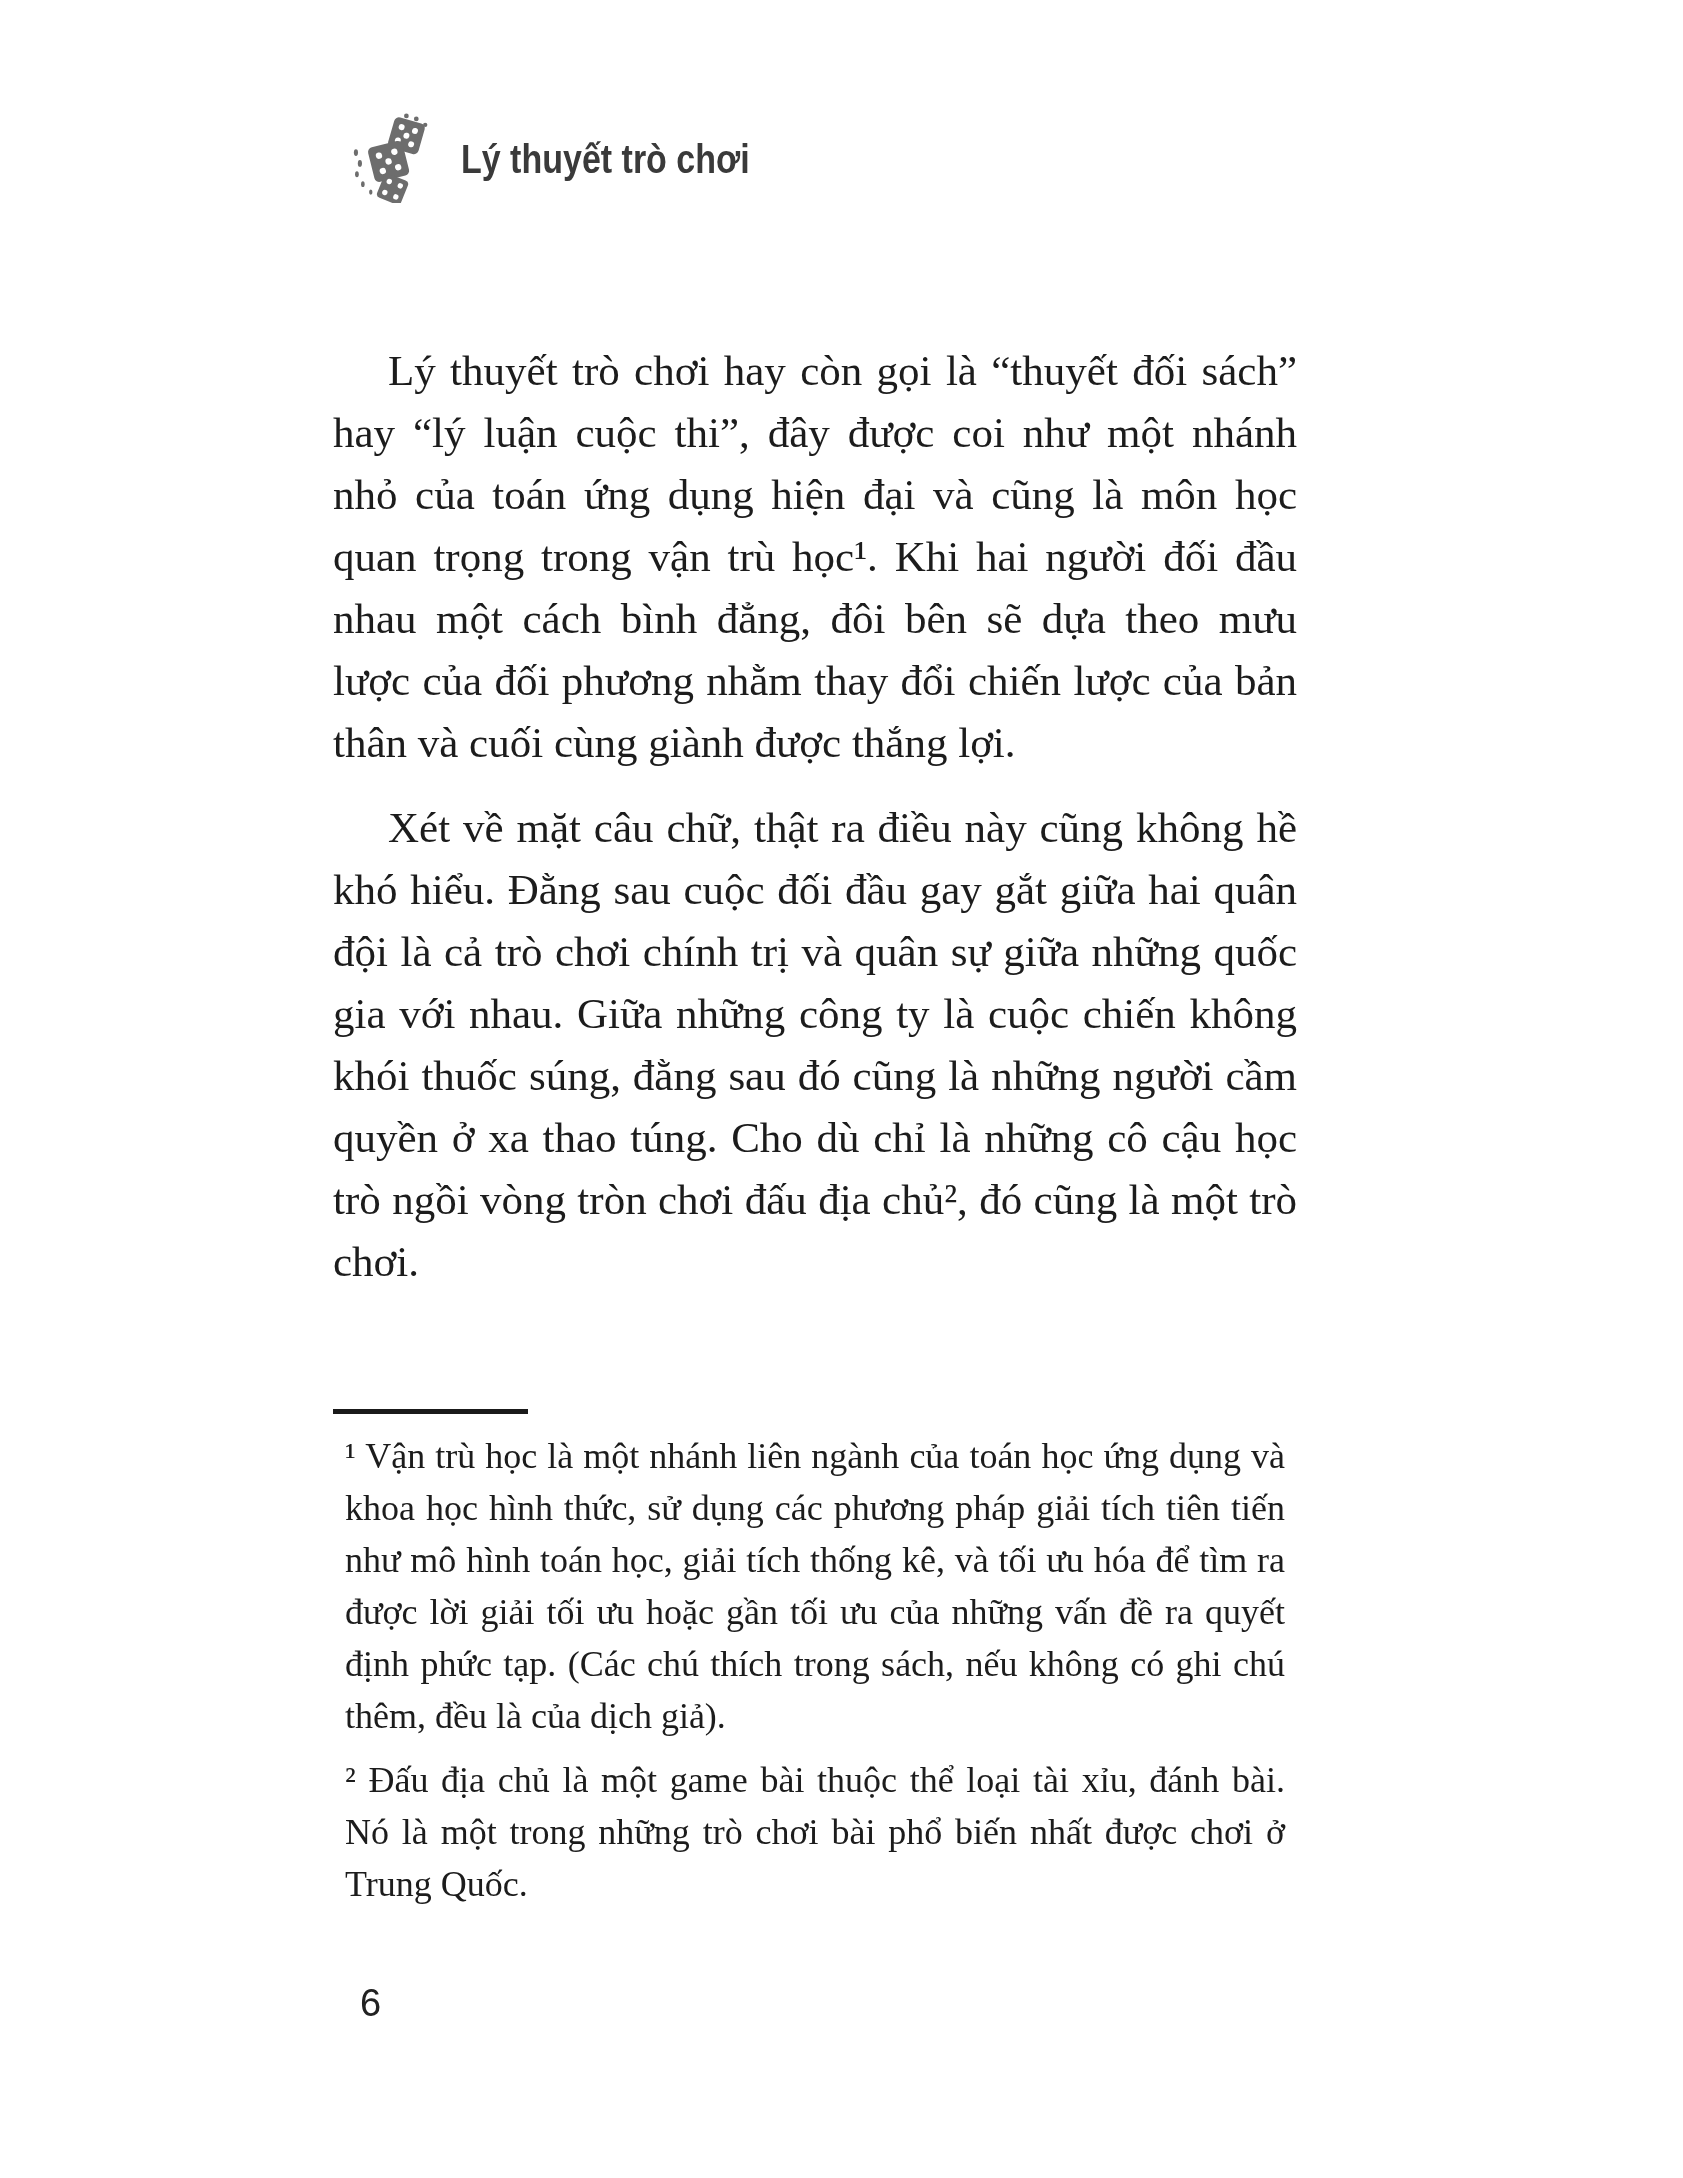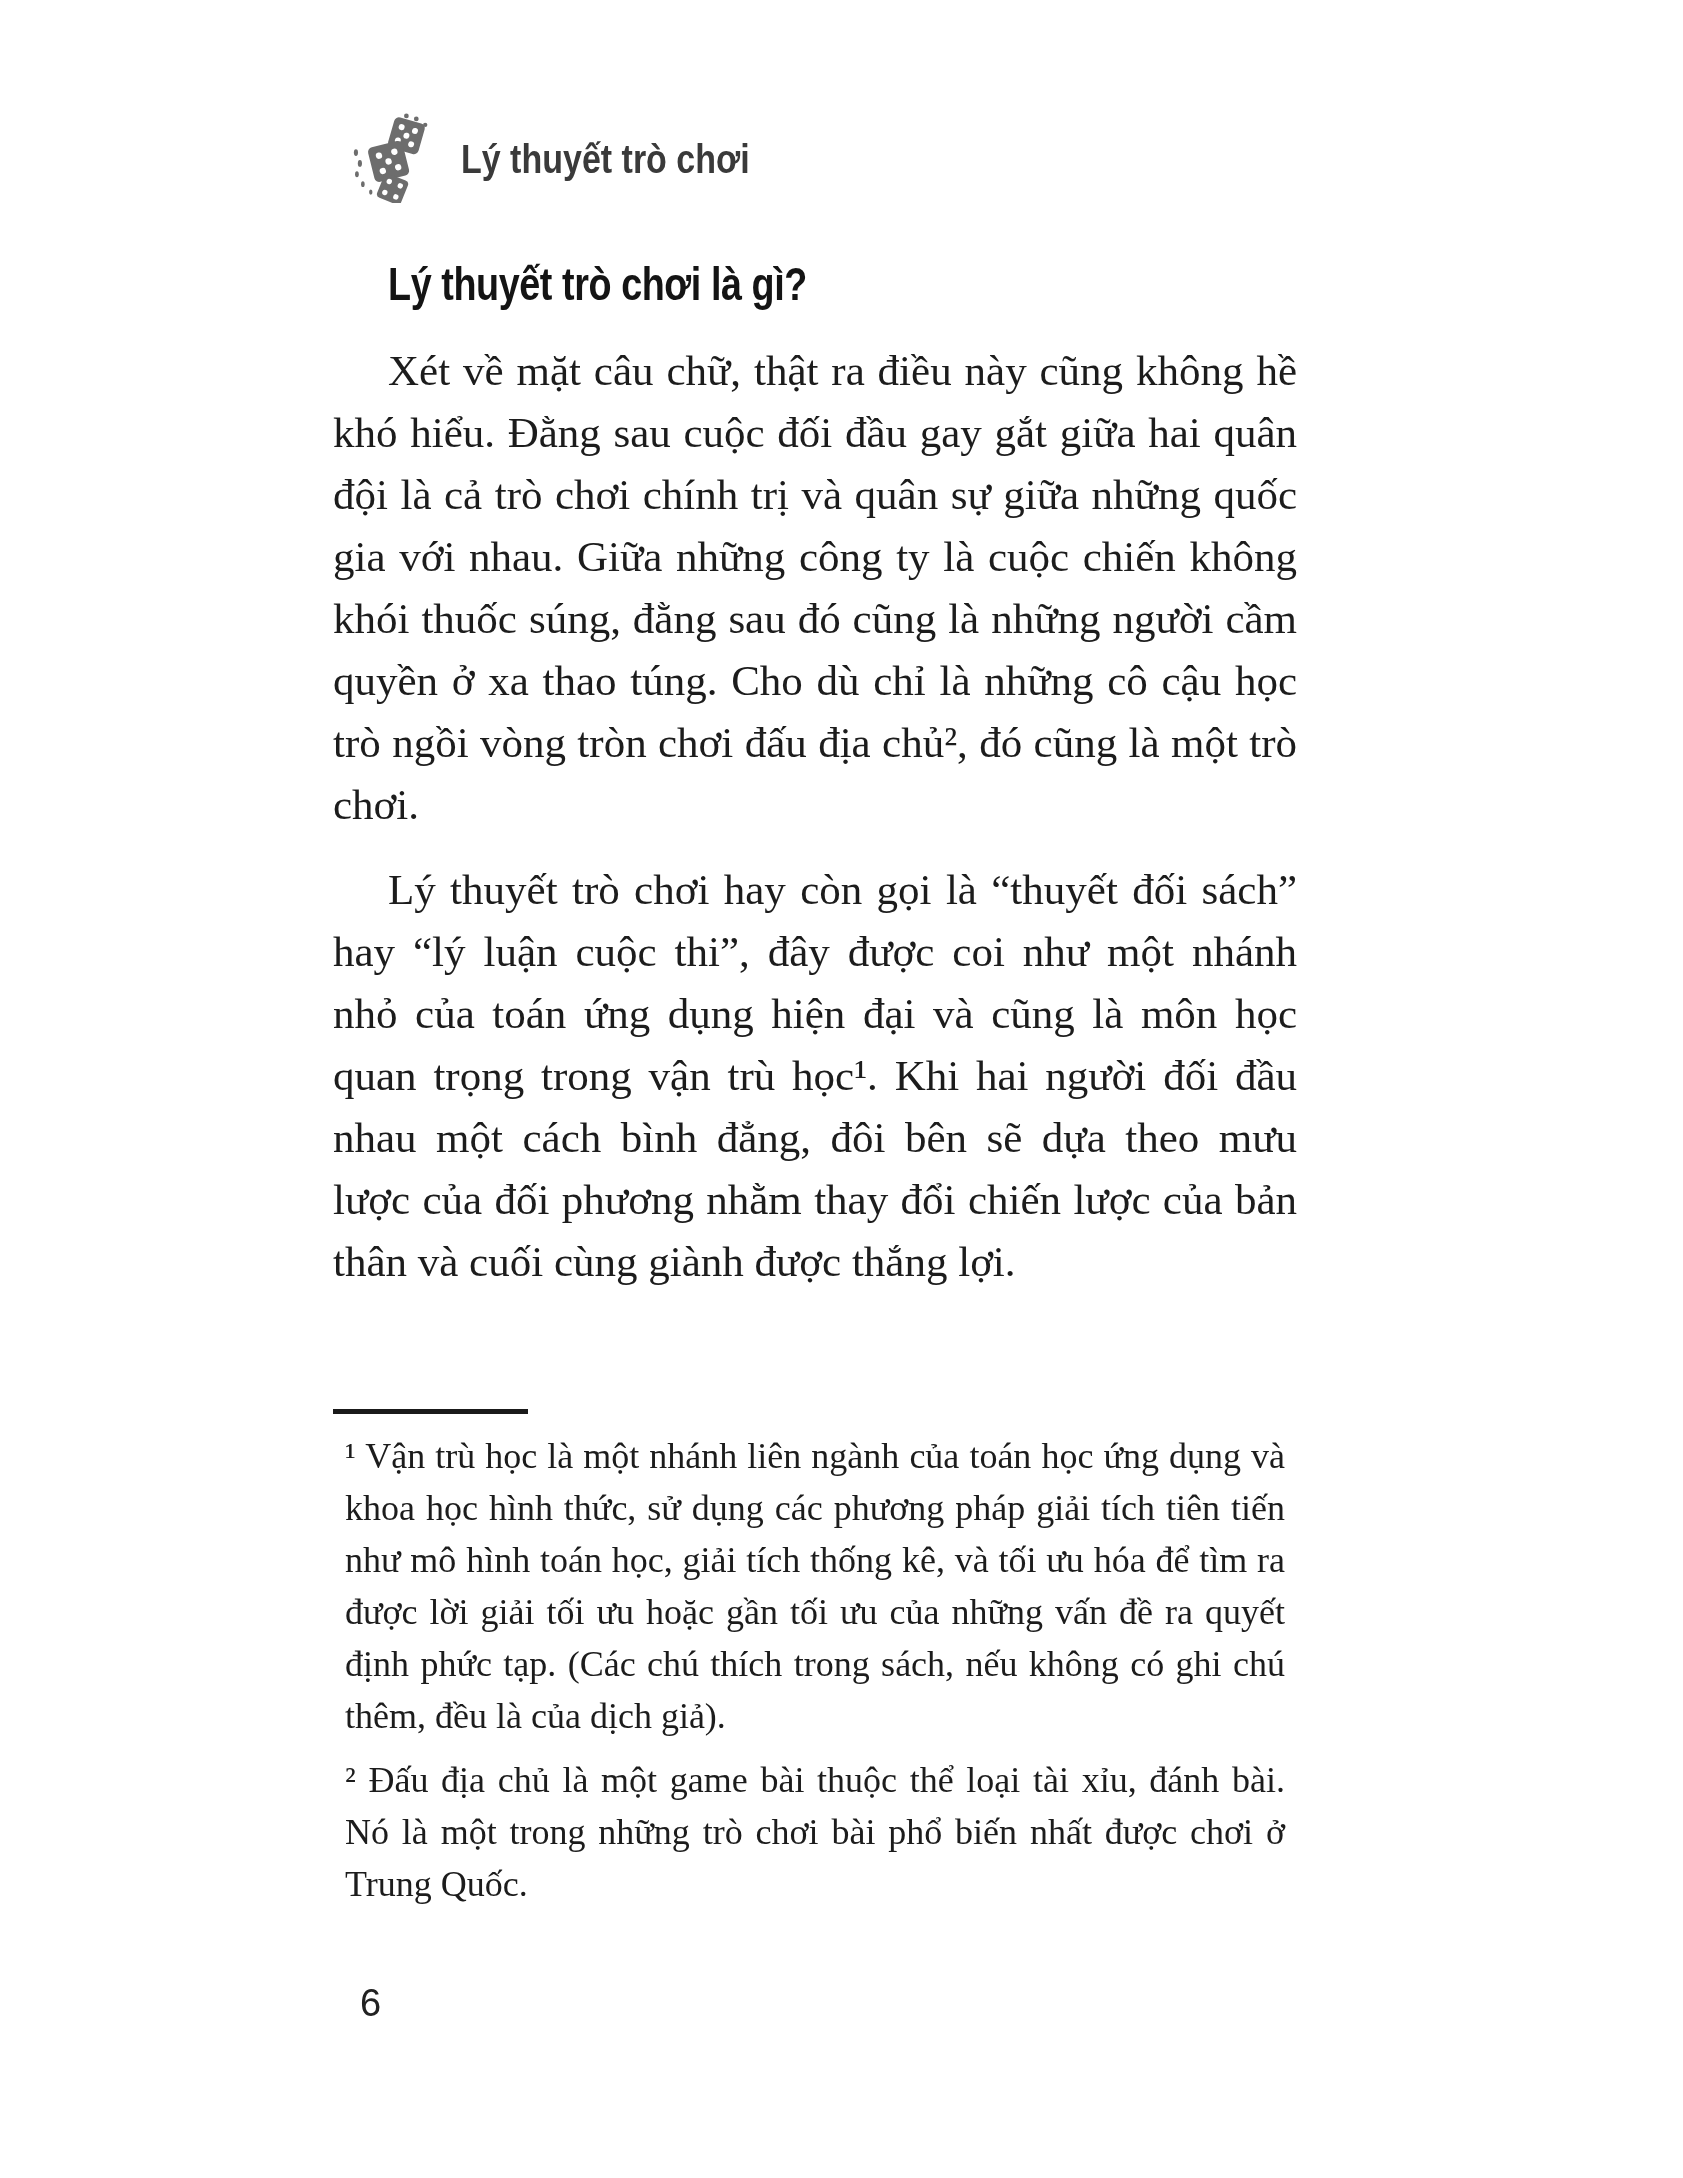--- a/index.html
+++ b/index.html
@@ -148,27 +148,24 @@
         <circle cx="-6" cy="6" r="2.7"></circle>
           <circle cx="6" cy="6" r="2.7"></circle>
       </g>
     </g>
   </svg>
 
   <div class="header-title">
     <span class="cond">Lý thuyết trò chơi</span>
   </div>
 
-  <h1 class="heading">
-    <span class="cond">Lý thuyết trò chơi là gì?</span>
-  </h1>
 
   <main class="content">
+    <p>Lý thuyết trò chơi hay còn gọi là “thuyết đối sách” hay “lý luận cuộc thi”, đây được coi như một nhánh nhỏ của toán ứng dụng hiện đại và cũng là môn học quan trọng trong vận trù học¹. Khi hai người đối đầu nhau một cách bình đẳng, đôi bên sẽ dựa theo mưu lược của đối phương nhằm thay đổi chiến lược của bản thân và cuối cùng giành được thắng lợi.</p>
     <p>Xét về mặt câu chữ, thật ra điều này cũng không hề khó hiểu. Đằng sau cuộc đối đầu gay gắt giữa hai quân đội là cả trò chơi chính trị và quân sự giữa những quốc gia với nhau. Giữa những công ty là cuộc chiến không khói thuốc súng, đằng sau đó cũng là những người cầm quyền ở xa thao túng. Cho dù chỉ là những cô cậu học trò ngồi vòng tròn chơi đấu địa chủ², đó cũng là một trò chơi.</p>
-    <p>Lý thuyết trò chơi hay còn gọi là “thuyết đối sách” hay “lý luận cuộc thi”, đây được coi như một nhánh nhỏ của toán ứng dụng hiện đại và cũng là môn học quan trọng trong vận trù học¹. Khi hai người đối đầu nhau một cách bình đẳng, đôi bên sẽ dựa theo mưu lược của đối phương nhằm thay đổi chiến lược của bản thân và cuối cùng giành được thắng lợi.</p>
   </main>
 
   <div class="footnote-rule"></div>
 
   <section class="footnotes">
     <p>¹ Vận trù học là một nhánh liên ngành của toán học ứng dụng và khoa học hình thức, sử dụng các phương pháp giải tích tiên tiến như mô hình toán học, giải tích thống kê, và tối ưu hóa để tìm ra được lời giải tối ưu hoặc gần tối ưu của những vấn đề ra quyết định phức tạp. (Các chú thích trong sách, nếu không có ghi chú thêm, đều là của dịch giả).</p>
     <p>² Đấu địa chủ là một game bài thuộc thể loại tài xỉu, đánh bài. Nó là một trong những trò chơi bài phổ biến nhất được chơi ở Trung Quốc.</p>
   </section>
 
   <div class="page-number">6</div>

